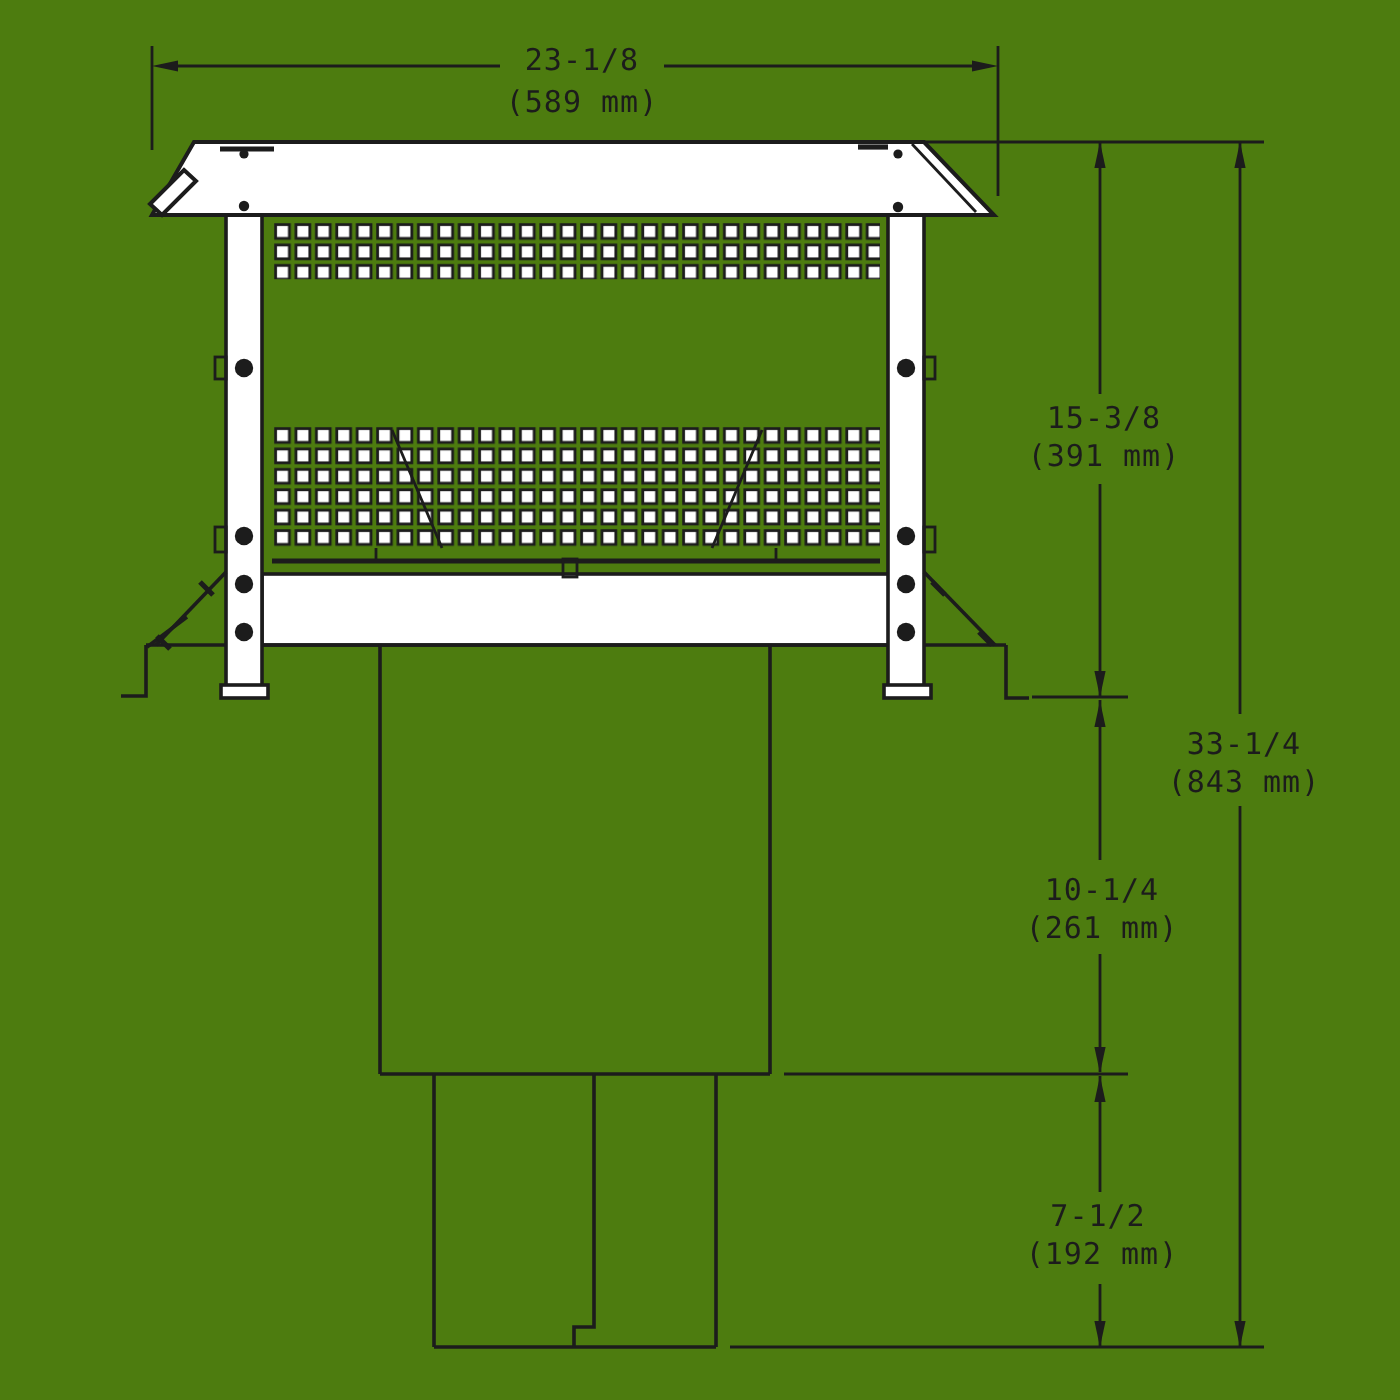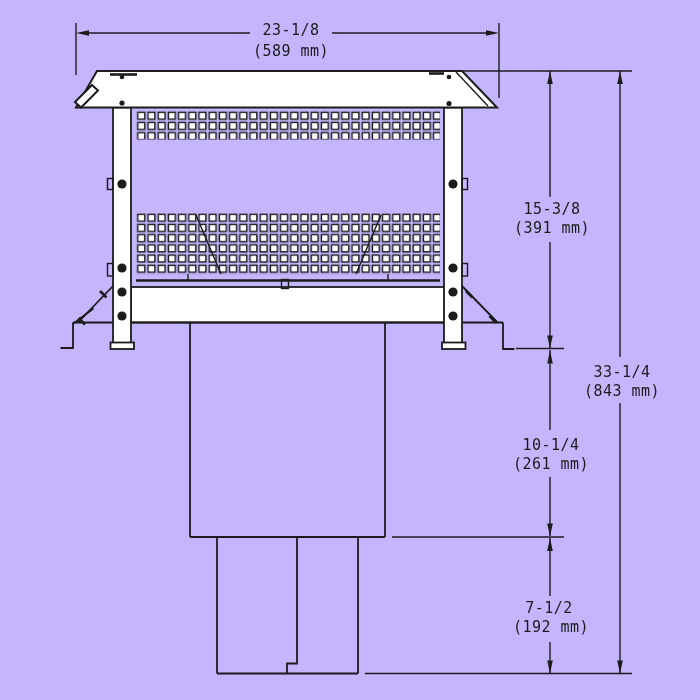--- a/index.html
+++ b/index.html
@@ -1,16 +1,16 @@
 <!DOCTYPE html>
 <html><head>
 <meta charset="utf-8">
 <style>
   html,body{margin:0;padding:0;background:#ffffff;}
-  #stage{position:relative;width:700px;height:700px;background:#c4b5fd;overflow:hidden;
+  #stage{position:relative;width:700px;height:700px;background:#4d7c0f;overflow:hidden;
          font-family:"DejaVu Sans Mono","Liberation Mono",monospace;}
   svg{position:absolute;left:0;top:0;}
   .ln{stroke:#1c1c1c;stroke-width:1.8;fill:none;}
   .thin{stroke:#1c1c1c;stroke-width:1.4;fill:none;}
   .dimln{stroke:#1c1c1c;stroke-width:1.4;fill:none;}
   .bold{stroke:#1c1c1c;stroke-width:2.6;fill:none;}
   .white{fill:#ffffff;stroke:#1c1c1c;stroke-width:1.8;}
   .white2{fill:#ffffff;stroke:#1c1c1c;stroke-width:2;}
   .arrow{fill:#1c1c1c;stroke:none;}
   .dot{fill:#1c1c1c;stroke:none;}

